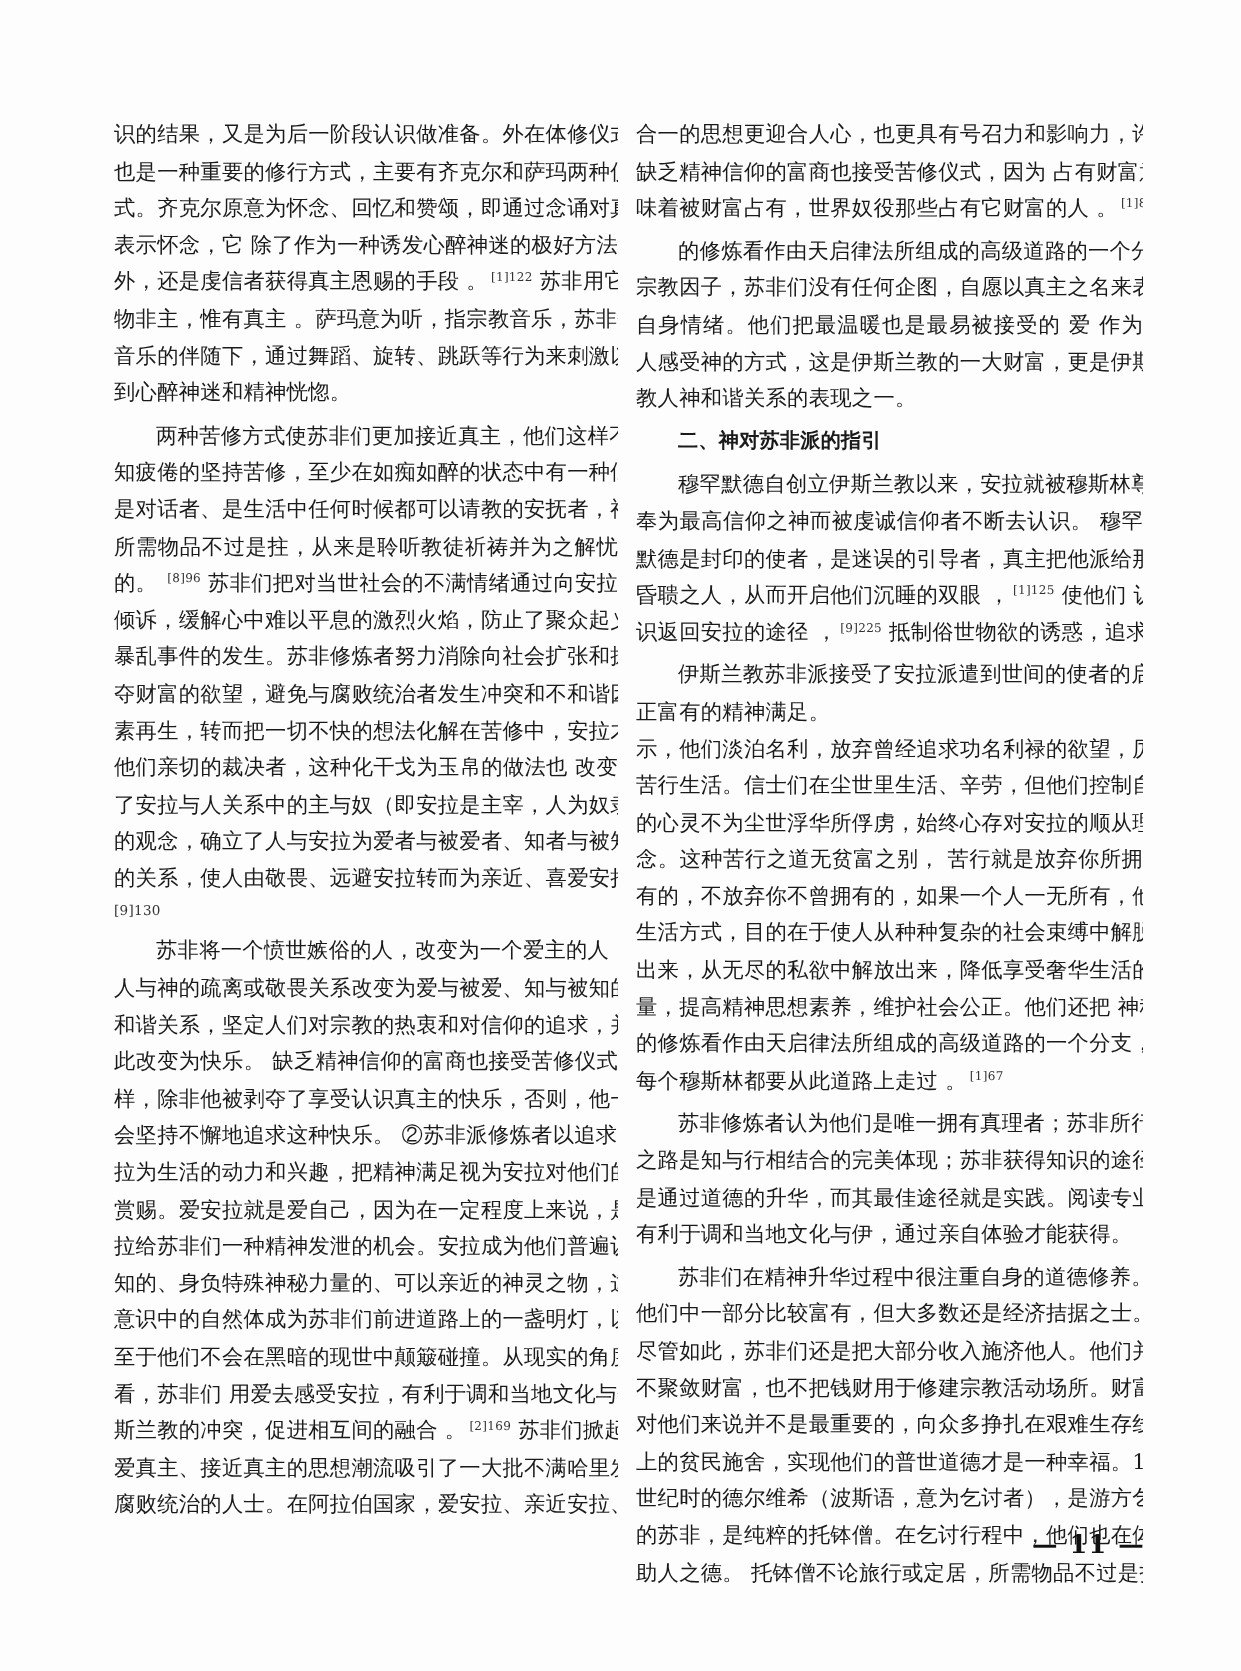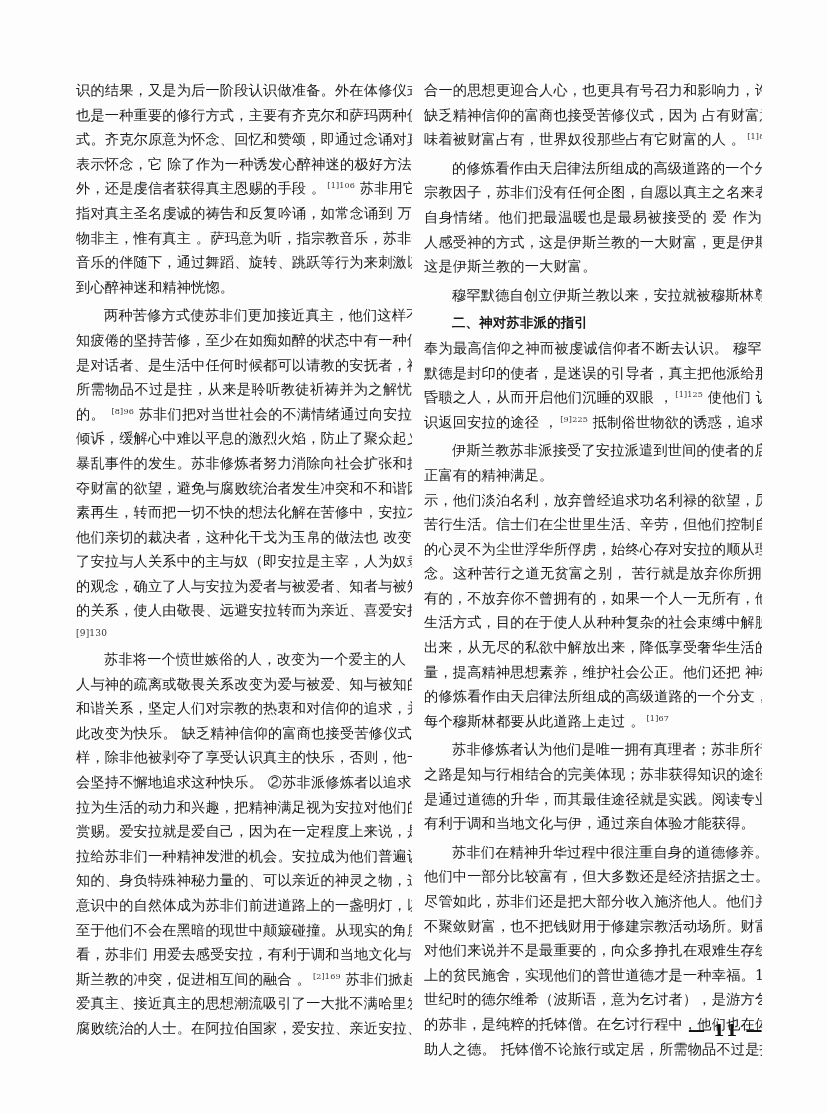--- a/index.html
+++ b/index.html
@@ -23,22 +23,21 @@
 </style>
 </head>
 <body>
 
 <div class="page">
   <div class="col left" id="col-left">
       <span class="ln"><span>识的结果，又是为后一阶段认识做准备。外在体修仪式</span></span>
       <span class="ln"><span>也是一种重要的修行方式，主要有齐克尔和萨玛两种仪</span></span>
       <span class="ln"><span>式。齐克尔原意为怀念、回忆和赞颂，即通过念诵对真主</span></span>
       <span class="ln"><span>表示怀念，它  除了作为一种诱发心醉神迷的极好方法</span></span>
-      <span class="ln"><span>外，还是虔信者获得真主恩赐的手段 。</span><sup class="cite">[1]106</sup><span> 苏非用它代</span></span>
-      <span class="ln"><span>指对真主圣名虔诚的祷告和反复吟诵，如常念诵到  万</span></span>
+      <span class="ln"><span>外，还是虔信者获得真主恩赐的手段 。</span><sup class="cite">[1]122</sup><span> 苏非用它代</span></span>
       <span class="ln"><span>物非主，惟有真主 。萨玛意为听，指宗教音乐，苏非们在</span></span>
       <span class="ln"><span>音乐的伴随下，通过舞蹈、旋转、跳跃等行为来刺激以达</span></span>
       <span class="ln last"><span>到心醉神迷和精神恍惚。</span></span>
       <span class="ln indent gap"><span>两种苦修方式使苏非们更加接近真主，他们这样不</span></span>
       <span class="ln"><span>知疲倦的坚持苦修，至少在如痴如醉的状态中有一种似</span></span>
       <span class="ln"><span>是对话者、是生活中任何时候都可以请教的安抚者，神</span></span>
       <span class="ln"><span>所需物品不过是拄，从来是聆听教徒祈祷并为之解忧</span></span>
       <span class="ln"><span>的。 </span><sup class="cite">[8]96</sup><span> 苏非们把对当世社会的不满情绪通过向安拉</span></span>
       <span class="ln"><span>倾诉，缓解心中难以平息的激烈火焰，防止了聚众起义或</span></span>
       <span class="ln"><span>暴乱事件的发生。苏非修炼者努力消除向社会扩张和掠</span></span>
@@ -67,23 +66,23 @@
       <span class="ln"><span>腐败统治的人士。在阿拉伯国家，爱安拉、亲近安拉、与主</span></span>
     </div>
   <div class="col right" id="col-right">
       <span class="ln"><span>合一的思想更迎合人心，也更具有号召力和影响力，许多</span></span>
       <span class="ln"><span>缺乏精神信仰的富商也接受苦修仪式，因为  占有财富意</span></span>
       <span class="ln last"><span>味着被财富占有，世界奴役那些占有它财富的人 。</span><sup class="cite">[1]89</sup></span>
       <span class="ln indent gap"><span>的修炼看作由天启律法所组成的高级道路的一个分支</span></span>
       <span class="ln"><span>宗教因子，苏非们没有任何企图，自愿以真主之名来表达</span></span>
       <span class="ln"><span>自身情绪。他们把最温暖也是最易被接受的  爱  作为</span></span>
       <span class="ln"><span>人感受神的方式，这是伊斯兰教的一大财富，更是伊斯兰</span></span>
-      <span class="ln last"><span>这是伊斯兰教的一大财富。</span></span>
+      <span class="ln last"><span>教人神和谐关系的表现之一。</span></span>
+      <span class="ln heading gap"><span>二、神对苏非派的指引</span></span>
       <span class="ln indent gap"><span>穆罕默德自创立伊斯兰教以来，安拉就被穆斯林尊</span></span>
-      <span class="ln heading gap"><span>二、神对苏非派的指引</span></span>
       <span class="ln"><span>奉为最高信仰之神而被虔诚信仰者不断去认识。 穆罕</span></span>
       <span class="ln"><span>默德是封印的使者，是迷误的引导者，真主把他派给那些</span></span>
       <span class="ln"><span>昏聩之人，从而开启他们沉睡的双眼 ，</span><sup class="cite">[1]125</sup><span> 使他们  认</span></span>
       <span class="ln"><span>识返回安拉的途径 ，</span><sup class="cite">[9]225</sup><span> 抵制俗世物欲的诱惑，追求真</span></span>
       <span class="ln indent gap"><span>伊斯兰教苏非派接受了安拉派遣到世间的使者的启</span></span>
       <span class="ln last"><span>正富有的精神满足。</span></span>
       <span class="ln"><span>示，他们淡泊名利，放弃曾经追求功名利禄的欲望，厉行</span></span>
       <span class="ln"><span>苦行生活。信士们在尘世里生活、辛劳，但他们控制自己</span></span>
       <span class="ln"><span>的心灵不为尘世浮华所俘虏，始终心存对安拉的顺从理</span></span>
       <span class="ln"><span>念。这种苦行之道无贫富之别，  苦行就是放弃你所拥</span></span>

